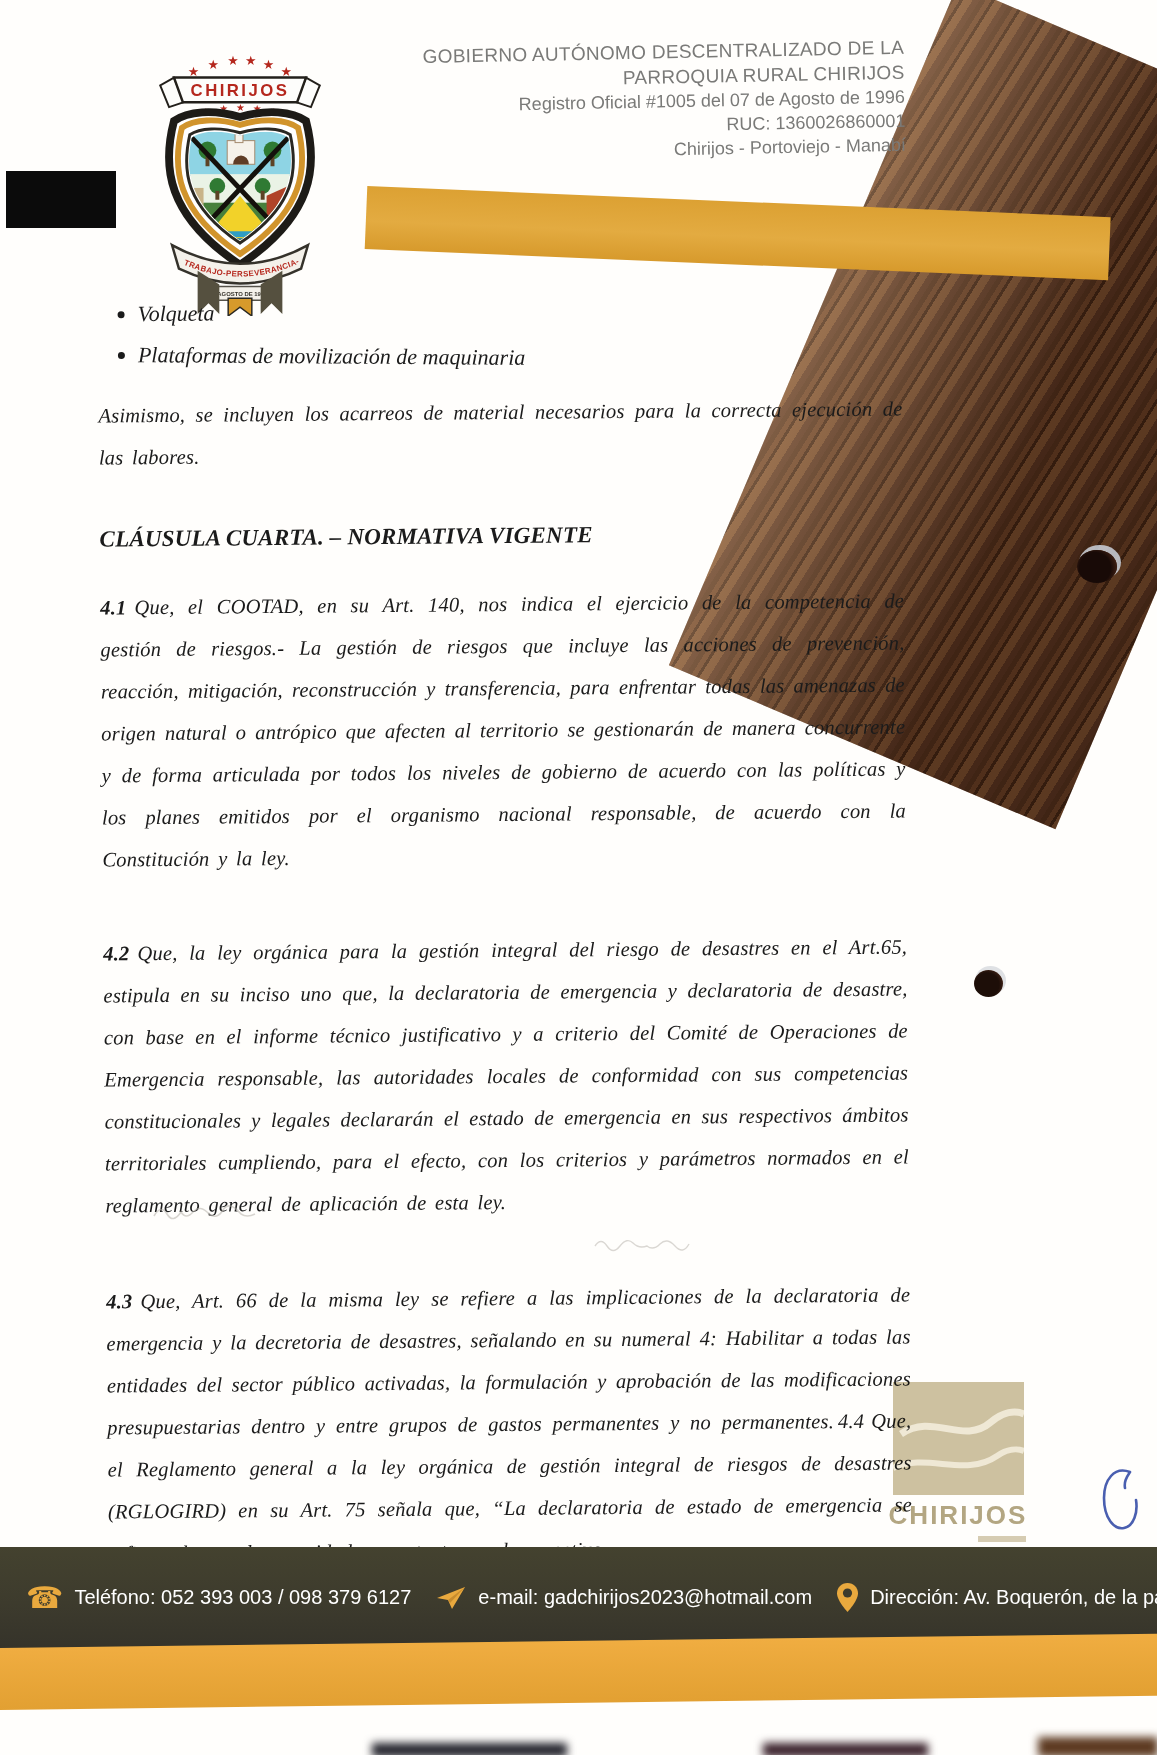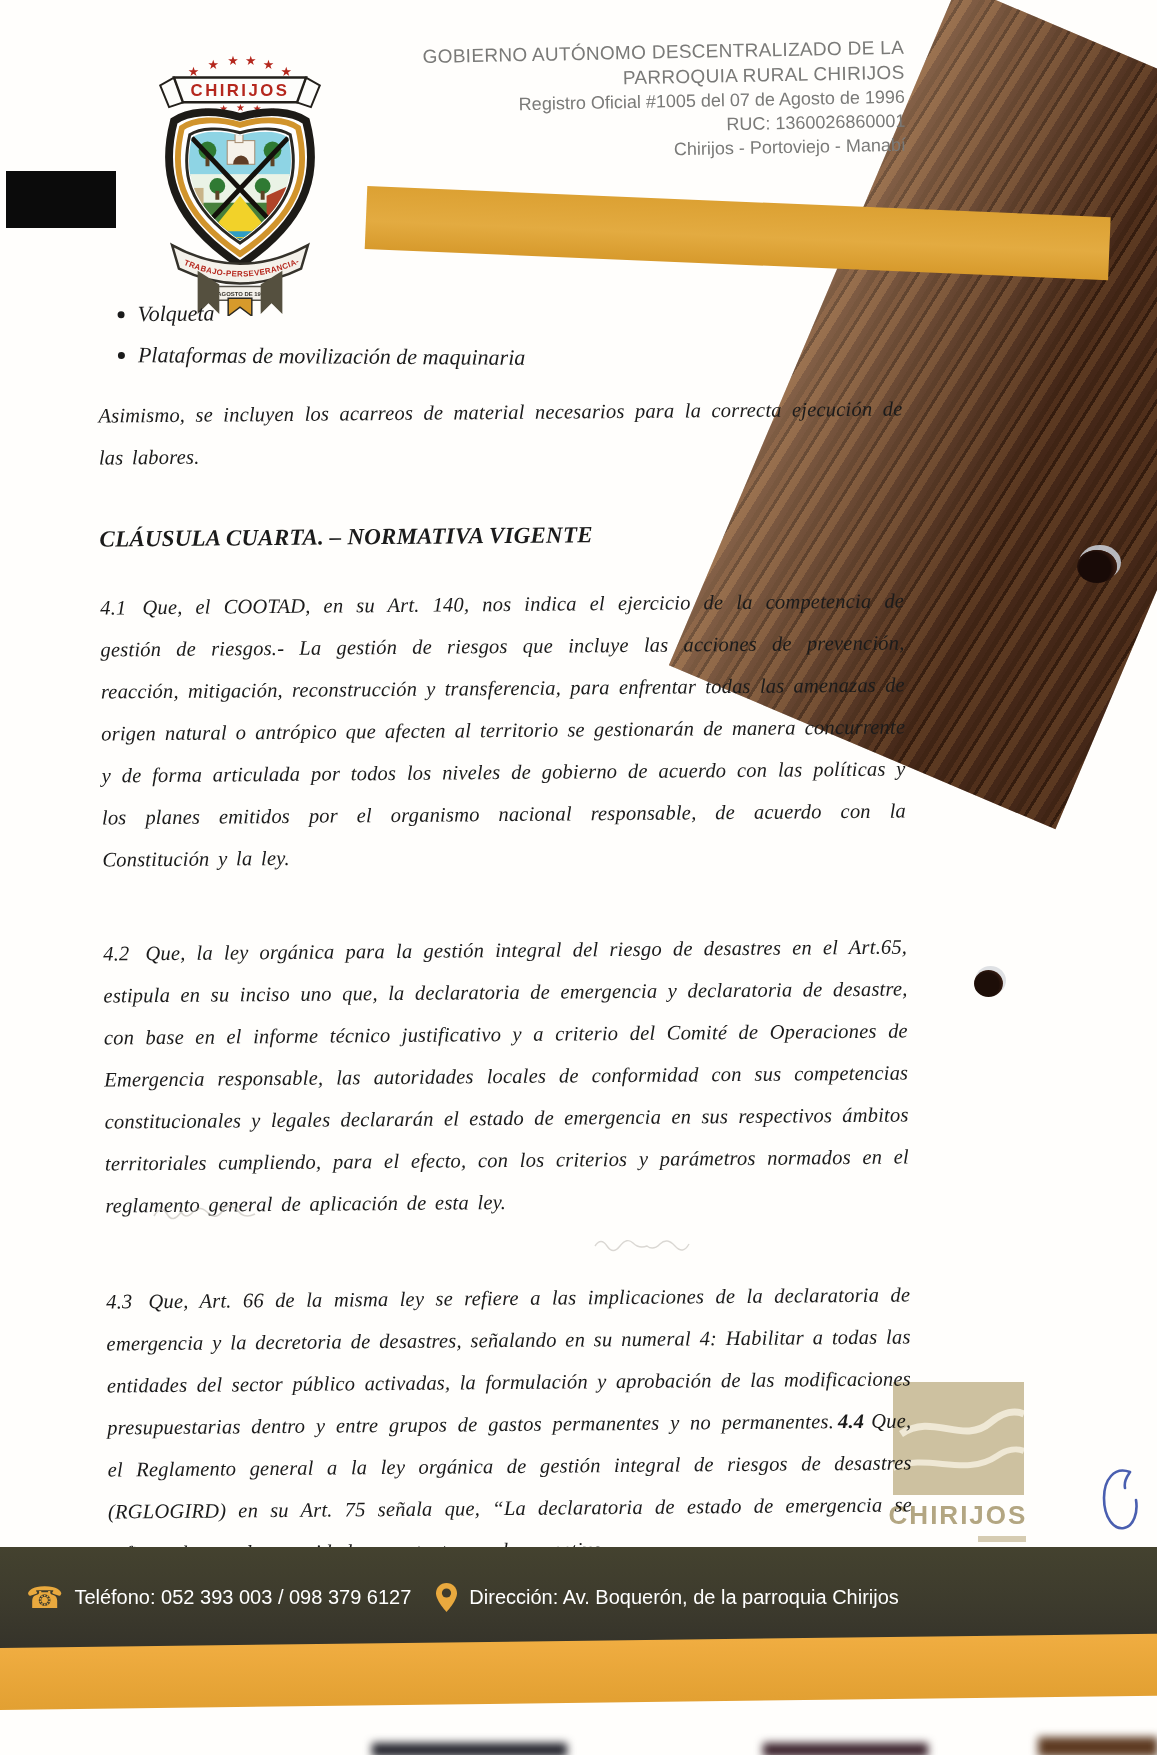--- a/index.html
+++ b/index.html
@@ -53,22 +53,22 @@
   }
   .intro{margin-top:26px;}
   .clause-heading{
     margin:48px 0 0 0;
     font-size:23px;font-weight:bold;font-style:italic;
     letter-spacing:.2px;
   }
   .p41{margin-top:34px;}
   .p42{margin-top:52px;}
   .p43{margin-top:54px;}
-  .pnum{font-weight:normal;margin-right:16px;}
-  .pnum2{font-weight:bold;margin:0 7px 0 4px;}
+  .pnum{font-weight:bold;margin-right:8px;}
+  .pnum2{font-weight:normal;margin:0 7px 0 4px;}
   
   .scribble{position:absolute;opacity:.55;}
   
   .hole1{position:absolute;left:1077px;top:550px;width:40px;height:33px;border-radius:50%;
     background:radial-gradient(circle at 45% 55%,#180a07 0 55%,#3a1d12 75%,#55392a);
     box-shadow:3px -4px 0 1px rgba(205,210,220,.85);}
   .hole2{position:absolute;left:974px;top:970px;width:29px;height:27px;border-radius:50%;
     background:radial-gradient(circle at 45% 55%,#1d0e08 0 55%,#402216 78%,#5e4030);
     box-shadow:2px -3px 0 1px rgba(210,212,218,.7);}
   
@@ -226,20 +226,27 @@
   <svg class="pen-mark" width="48" height="74" viewBox="0 0 48 74">
     <path d="M34,8 C18,2 8,16 8,34 C8,54 18,66 28,64 C38,62 42,48 40,36 M34,8 C30,14 28,18 29,24" fill="none" stroke="#4a5fb0" stroke-width="2.6" stroke-linecap="round"></path>
   </svg>
 
   <div class="footer-bar">
     <div class="f-item">
       <span class="phone-glyph">☎</span>
       <span>Teléfono: 052 393 003 / 098 379 6127</span>
     </div>
     <div class="f-item">
+      <svg width="32" height="28" viewBox="0 0 32 28">
+        <path d="M2,14 L30,3 L17,25 L13,16 Z" fill="#e9a93e"></path>
+        <path d="M13,16 L30,3 L15,19 Z" fill="#c78c2e"></path>
+      </svg>
+      <span>e-mail: gadchirijos2023@hotmail.com</span>
+    </div>
+    <div class="f-item">
       <svg width="23" height="31" viewBox="0 0 23 31">
         <path d="M11.5,1 C5.5,1 1,5.7 1,11.3 C1,18.8 11.5,30 11.5,30 C11.5,30 22,18.8 22,11.3 C22,5.7 17.5,1 11.5,1 Z" fill="#e9a93e"></path>
         <circle cx="11.5" cy="11" r="4.6" fill="#3d3b2d"></circle>
       </svg>
       <span>Dirección: Av. Boquerón, de la parroquia Chirijos</span>
     </div>
   </div>
   <div class="footer-gold"></div>
 
   <div class="blob blob1"></div>

